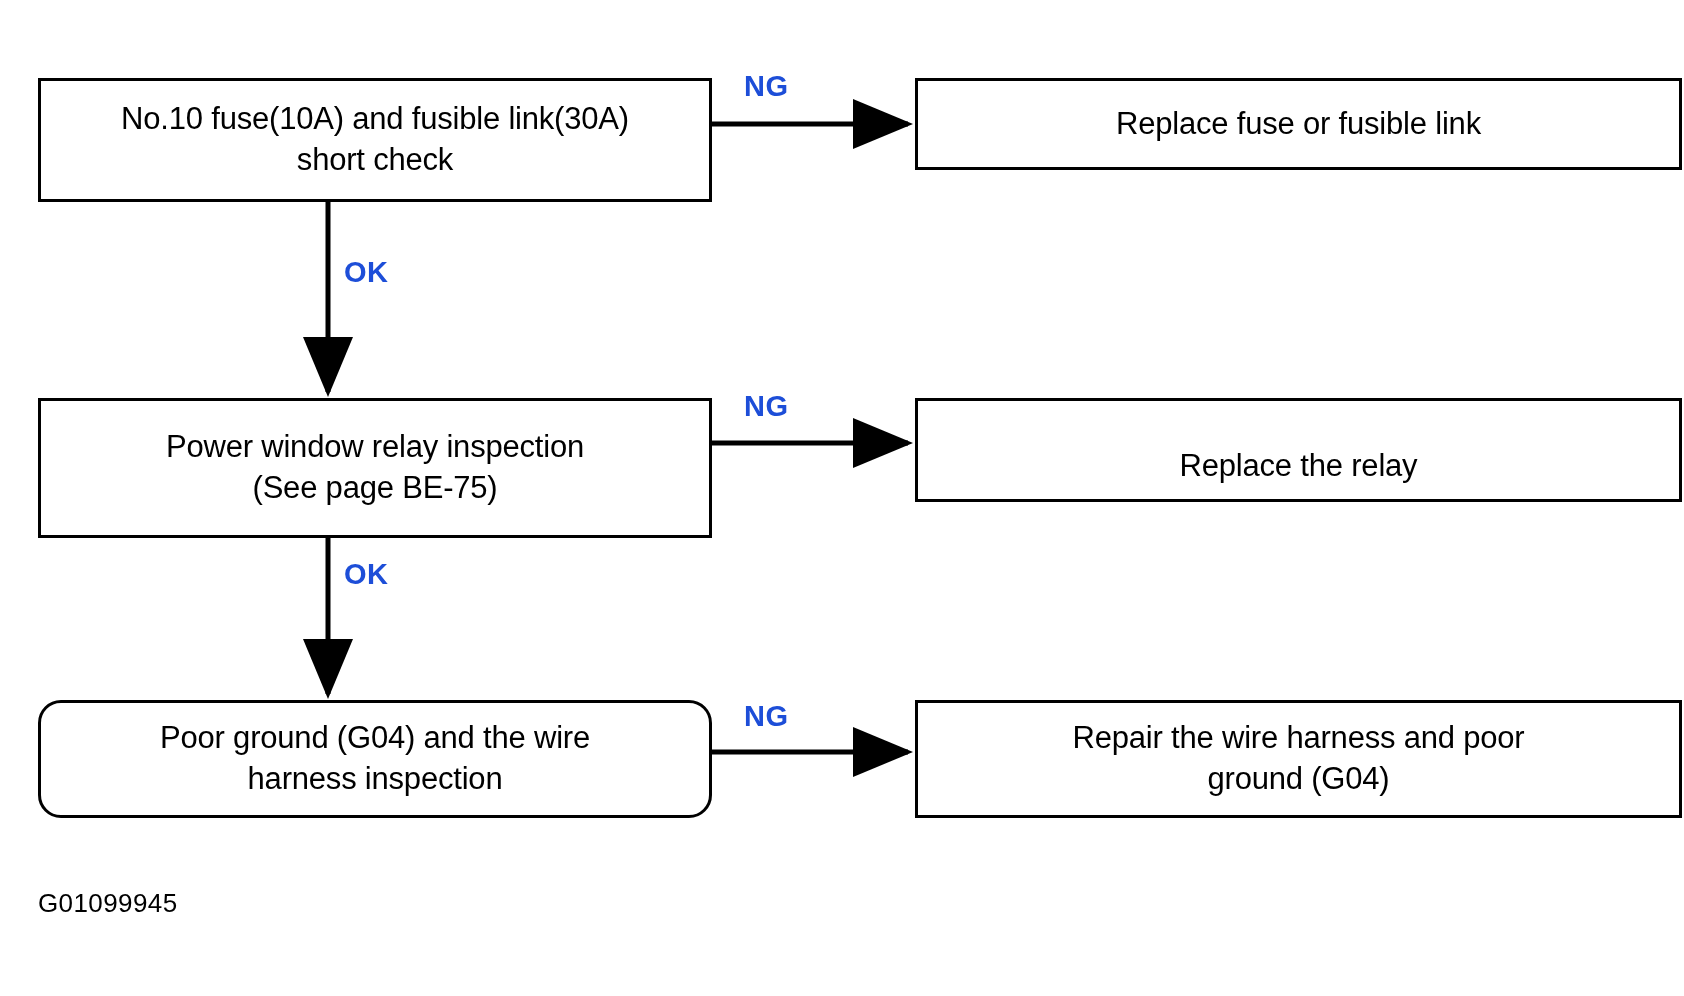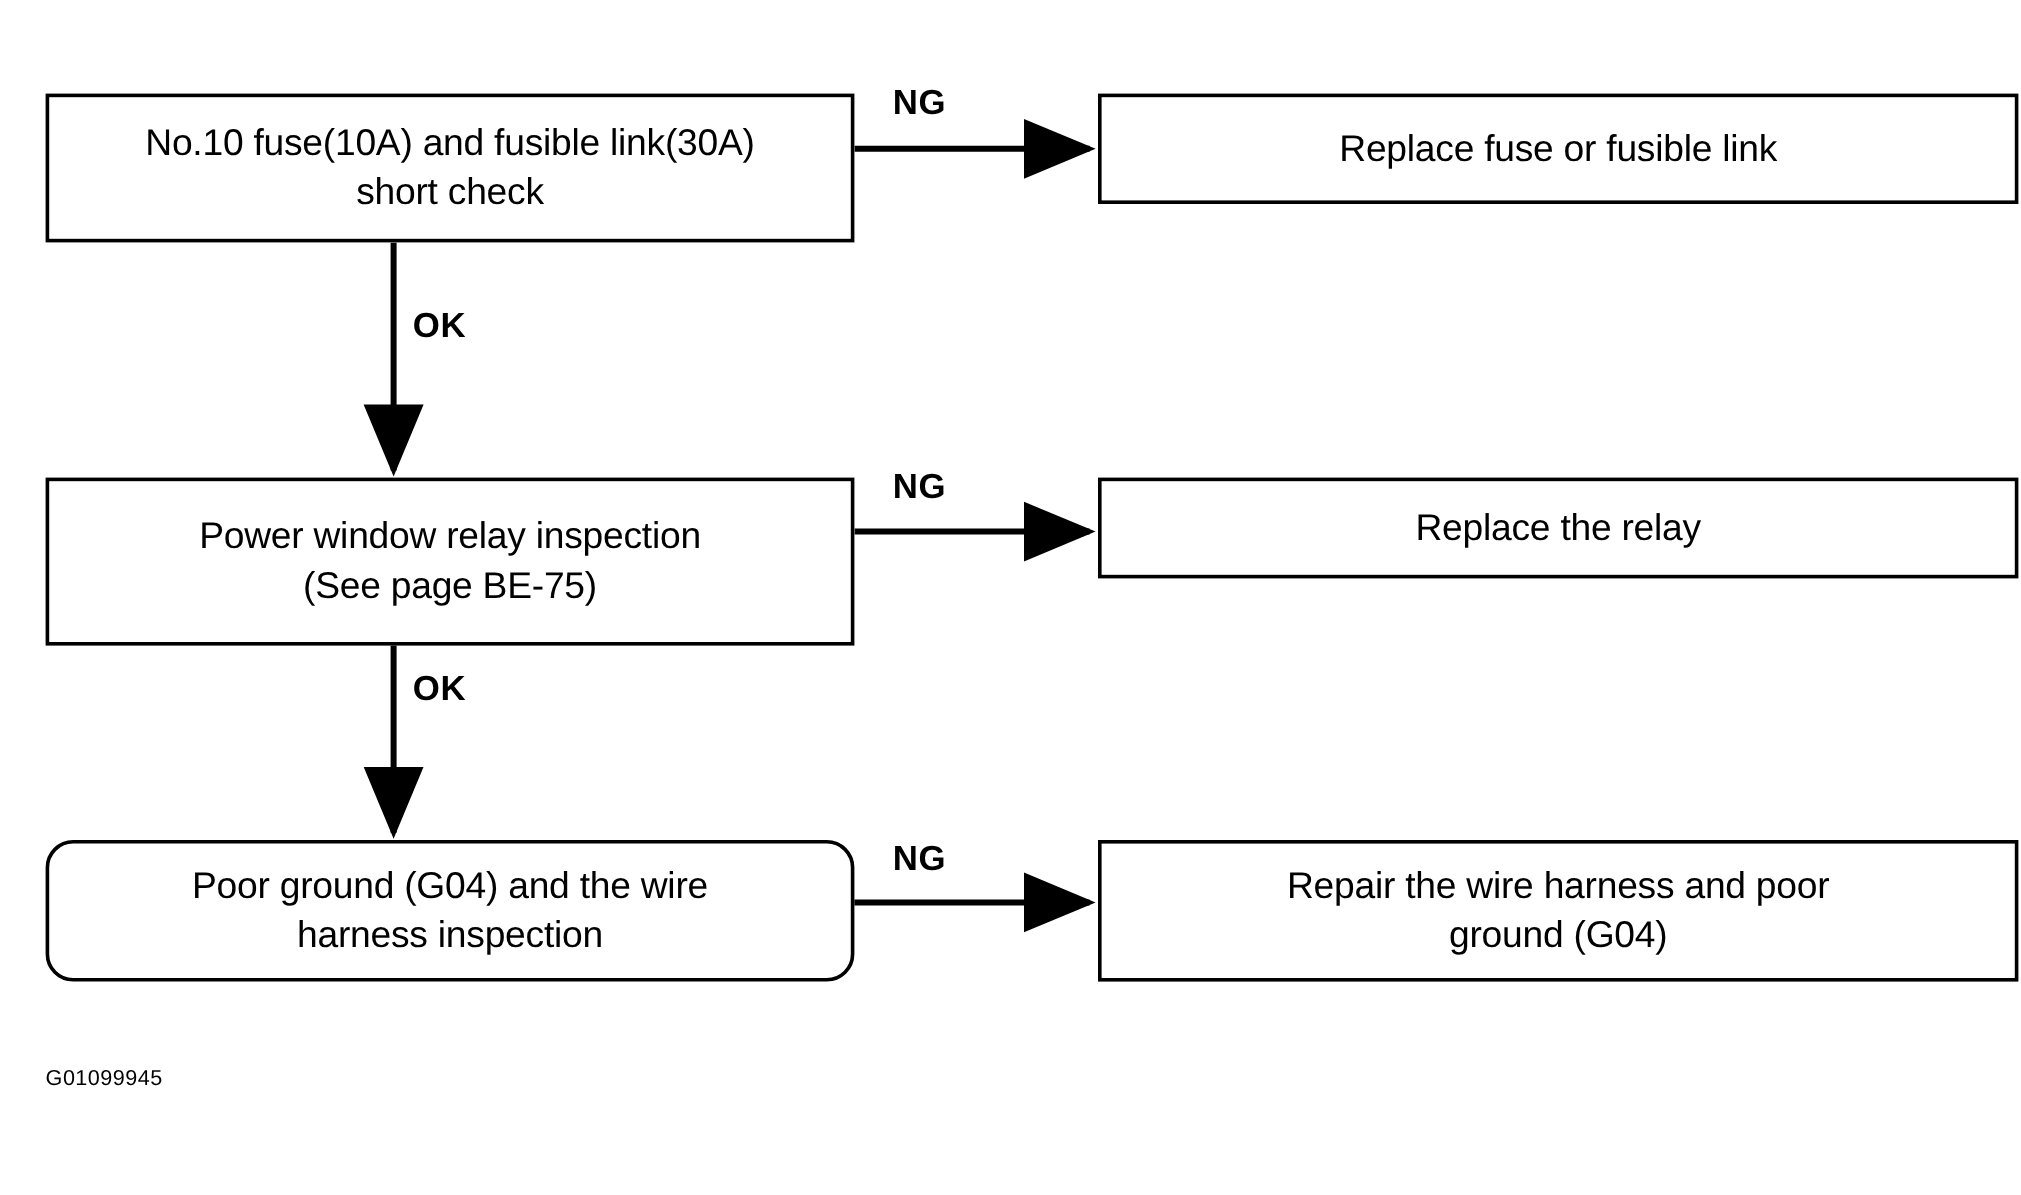--- a/index.html
+++ b/index.html
@@ -36,53 +36,53 @@
     letter-spacing: -0.2px;
     white-space: pre-line;
     font-weight: 400;
   }
   
   #node-fuse-check    { left: 38px;  top: 78px;  width: 674px; height: 124px; }
   #node-relay-check   { left: 38px;  top: 398px; width: 674px; height: 140px; }
   #node-ground-check  { left: 38px;  top: 700px; width: 674px; height: 118px; border-radius: 23px; }
   
   #node-replace-fuse  { left: 915px; top: 78px;  width: 767px; height: 92px;  }
-  #node-replace-relay { left: 915px; top: 398px; width: 767px; height: 84px;  }
+  #node-replace-relay { left: 915px; top: 398px; width: 767px; height: 104px; align-items: flex-end;  }
   #node-repair-harness{ left: 915px; top: 700px; width: 767px; height: 118px; }
 
   
   #connectors {
     position: absolute;
     left: 0;
     top: 0;
     width: 1684px;
     height: 996px;
     pointer-events: none;
   }
   
   .edge-label {
     position: absolute;
     font-size: 29px;
     font-weight: bold;
     letter-spacing: 0.5px;
     line-height: 1;
-    color: #000000;
+    color: #1d4ed8;
   }
   #label-ng-1 { left: 744px; top: 72px;  }
   #label-ng-2 { left: 744px; top: 392px; }
   #label-ng-3 { left: 744px; top: 702px; }
   #label-ok-1 { left: 344px; top: 258px; }
   #label-ok-2 { left: 344px; top: 560px; }
 
   
   #figure-id {
     position: absolute;
     left: 38px;
     top: 888px;
-    font-size: 18px;
+    font-size: 26px;
     letter-spacing: 0.4px;
     color: #000000;
   }
 </style>
 </head>
 <body>
 
 <div id="canvas">
 
   <svg id="connectors" viewBox="0 0 1684 996" xmlns="http://www.w3.org/2000/svg">

